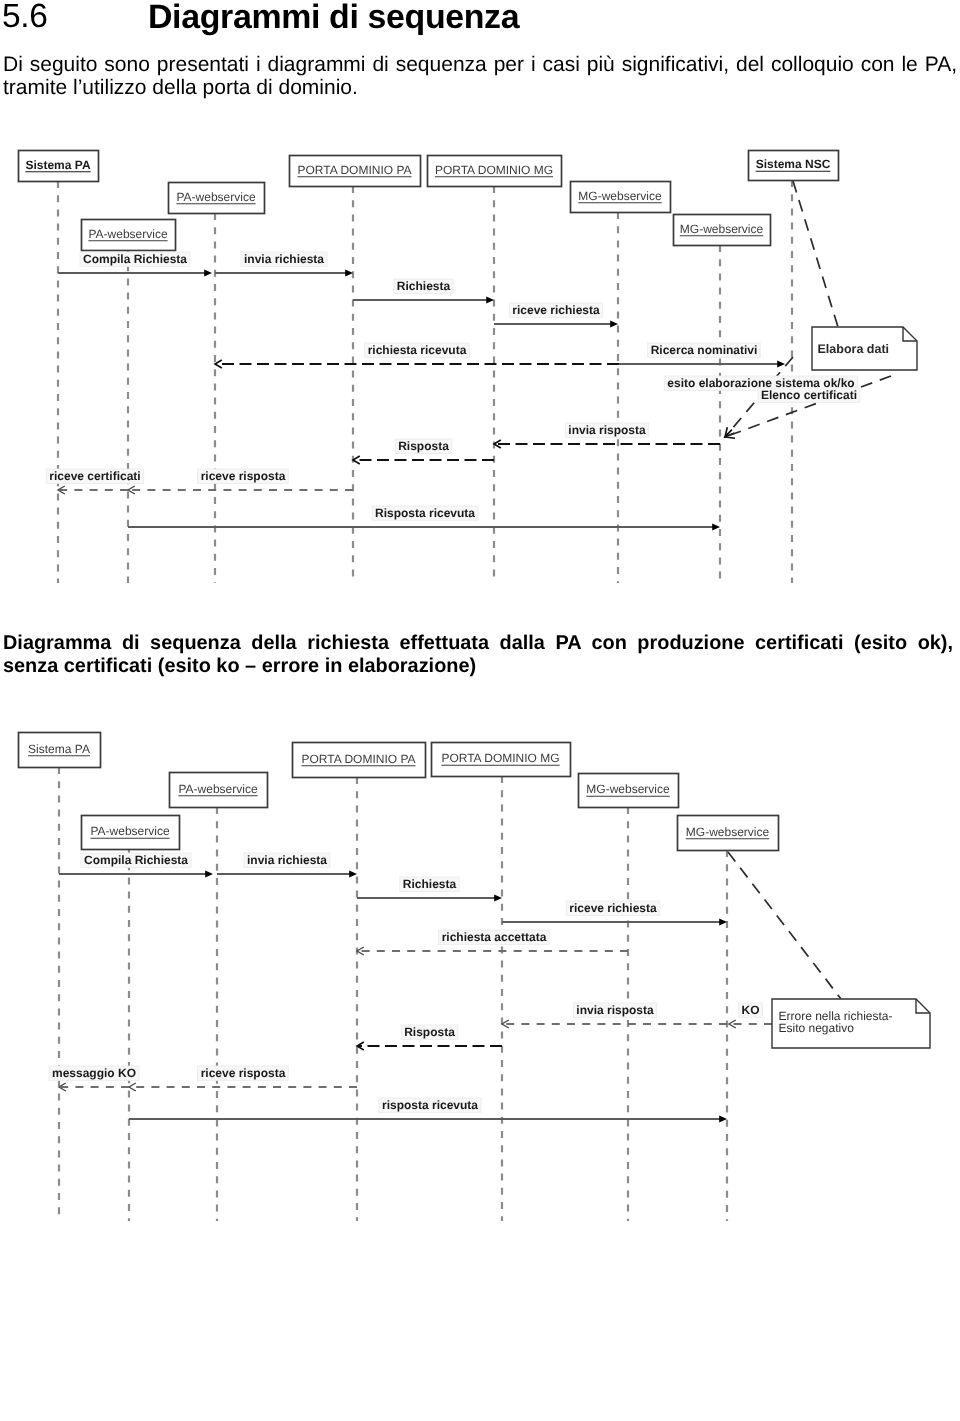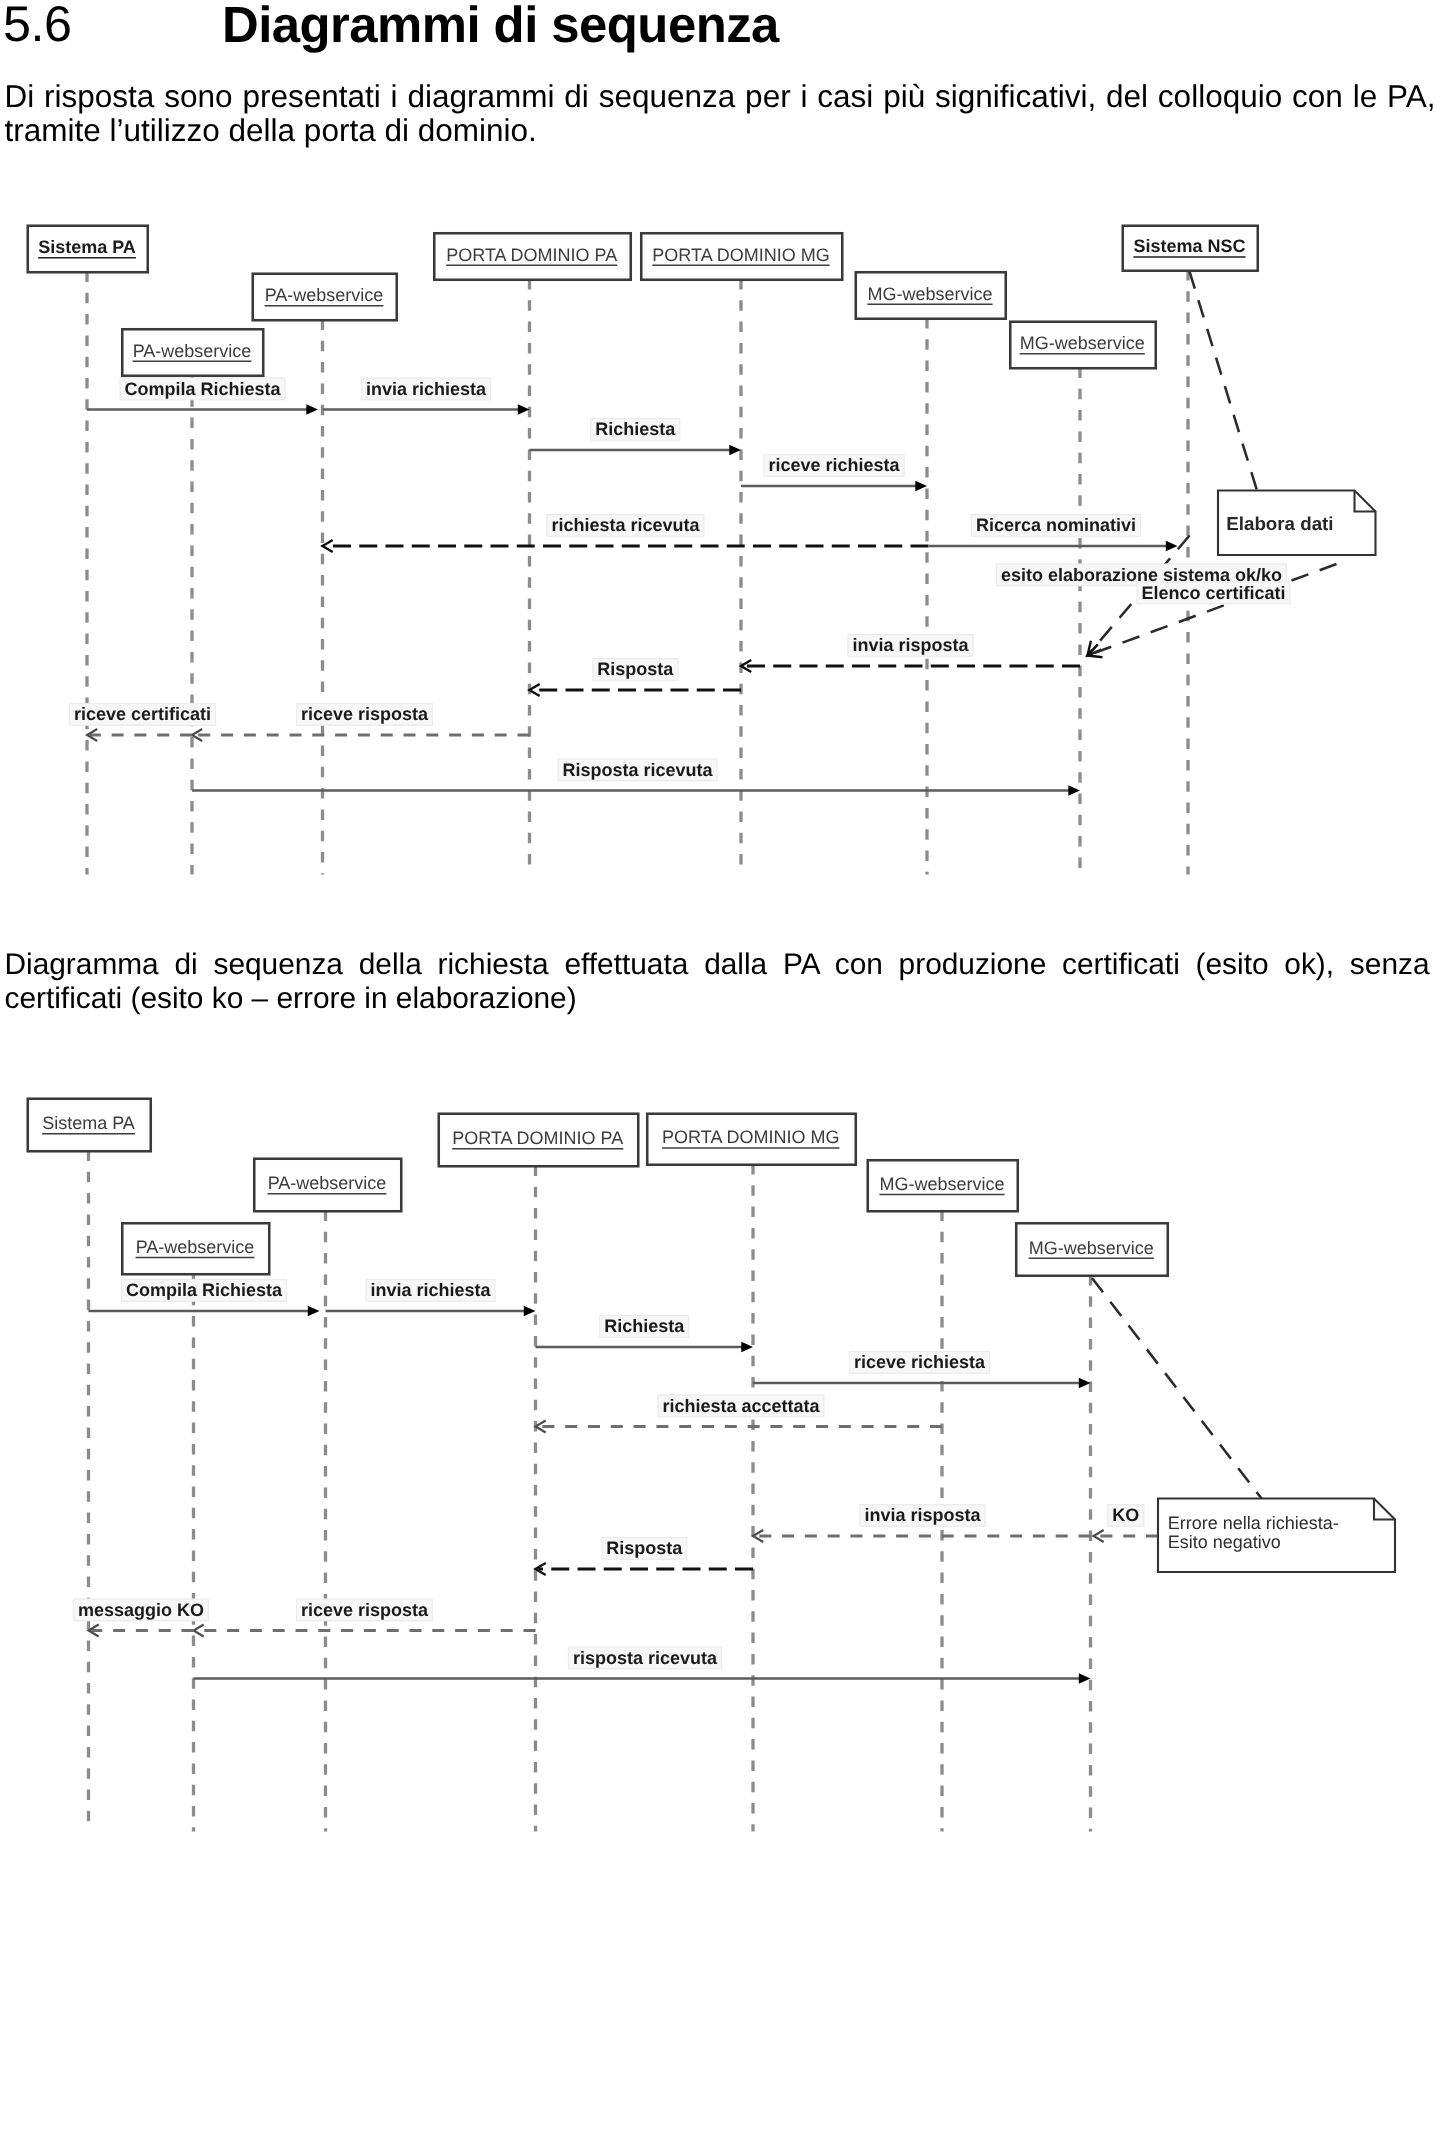--- a/index.html
+++ b/index.html
@@ -5,21 +5,21 @@
   html,body{margin:0;padding:0;background:#ffffff;}
   body{width:960px;height:1421px;position:relative;
        font-family:"Liberation Sans",sans-serif;color:#000000;
        -webkit-font-smoothing:antialiased;text-rendering:geometricPrecision;}
   .page{position:absolute;left:0;top:0;width:960px;height:1266px;overflow:hidden;background:#fff;}
   .h2row{position:absolute;left:3px;top:-1.5px;width:700px;height:42px;}
   .h2num{position:absolute;left:-1px;top:0px;font-size:33.5px;line-height:36px;font-weight:400;letter-spacing:-0.3px;}
   .h2txt{position:absolute;left:109px;top:0px;font-size:33.9px;line-height:36px;font-weight:700;letter-spacing:-0.35px;margin-left:36px;}
   .para{position:absolute;font-size:21px;line-height:23.2px;text-align:justify;text-justify:inter-word;}
   .p1{left:3px;top:52.5px;width:954px;}
-  .cap{position:absolute;font-size:19.9px;line-height:23px;text-align:justify;}
+  .cap{position:absolute;font-size:19.9px;line-height:23px;text-align:justify;font-weight:bold;}
   .cap1{left:3px;top:632px;width:950px;}
   .cap2{left:3px;top:1251px;width:950px;}
   .footrule{position:absolute;left:0px;top:1385px;width:957px;height:0px;border-top:2.4px solid #0a0a0a;}
   .footer{position:absolute;left:859px;top:1395px;font-family:"Liberation Serif",serif;font-size:19px;line-height:22px;white-space:nowrap;}
   svg.diag{position:absolute;display:block;}
   .ll{stroke:#8c8c8c;stroke-width:2.2;stroke-dasharray:7 7.2;}
   .obox{fill:#ffffff;stroke:#3a3a3a;stroke-width:1.7;}
   .olabel{font-family:"Liberation Sans",sans-serif;font-size:12px;fill:#3c3c3c;text-anchor:middle;}
   .olabel.b{font-weight:700;fill:#1c1c1c;}
   .uline{stroke:#3c3c3c;stroke-width:1.1;}
@@ -41,21 +41,21 @@
 </head>
 <body>
 
 <div class="page">
 
   <div class="h2row">
     <span class="h2num">5.6</span>
     <span class="h2txt">Diagrammi di sequenza</span>
   </div>
 
-  <div class="para p1">Di risposta sono presentati i diagrammi di sequenza per i casi più significativi, del colloquio con le PA, tramite l’utilizzo della porta di dominio.</div>
+  <div class="para p1">Di seguito sono presentati i diagrammi di sequenza per i casi più significativi, del colloquio con le PA, tramite l’utilizzo della porta di dominio.</div>
 
 <svg class="diag" width="960" height="460" viewBox="0 0 960 460" style="left:0px;top:140px;">
  <g>
   <line class="ll" x1="58" y1="41" x2="58" y2="443"></line>
   <line class="ll" x1="128" y1="110" x2="128" y2="443"></line>
   <line class="ll" x1="215" y1="73" x2="215" y2="443"></line>
   <line class="ll" x1="353" y1="46" x2="353" y2="443"></line>
   <line class="ll" x1="494" y1="46" x2="494" y2="443"></line>
   <line class="ll" x1="618" y1="72" x2="618" y2="443"></line>
   <line class="ll" x1="720" y1="105" x2="720" y2="443"></line>

